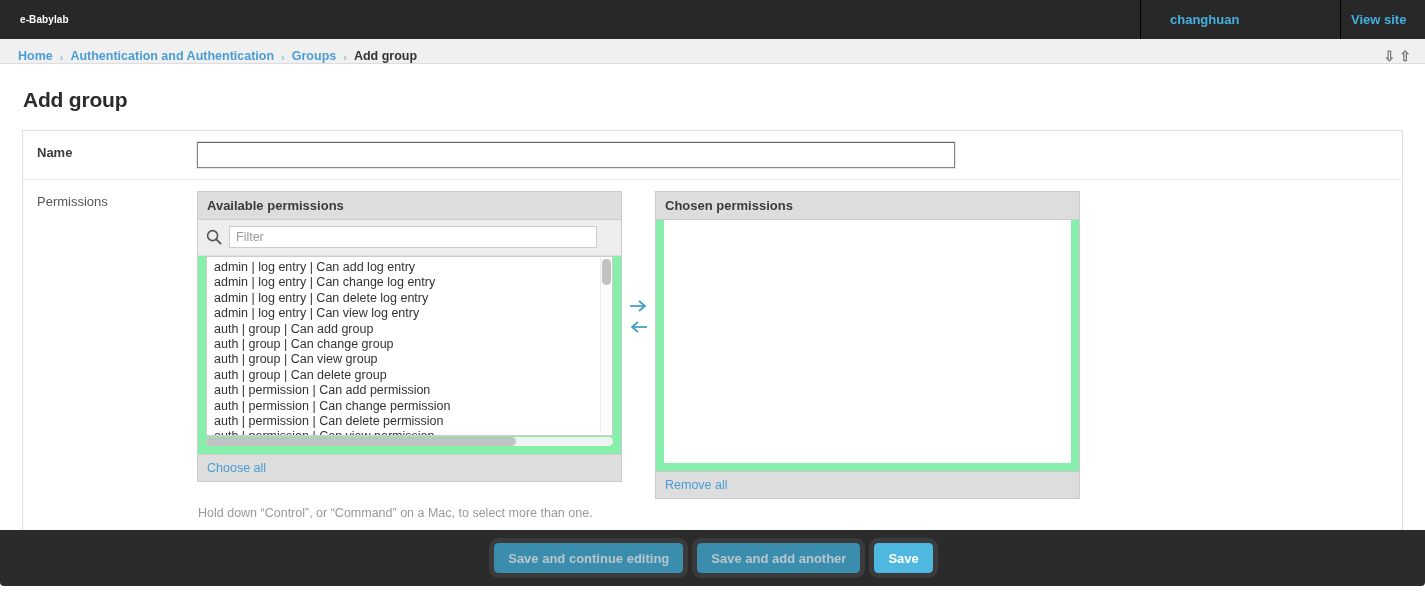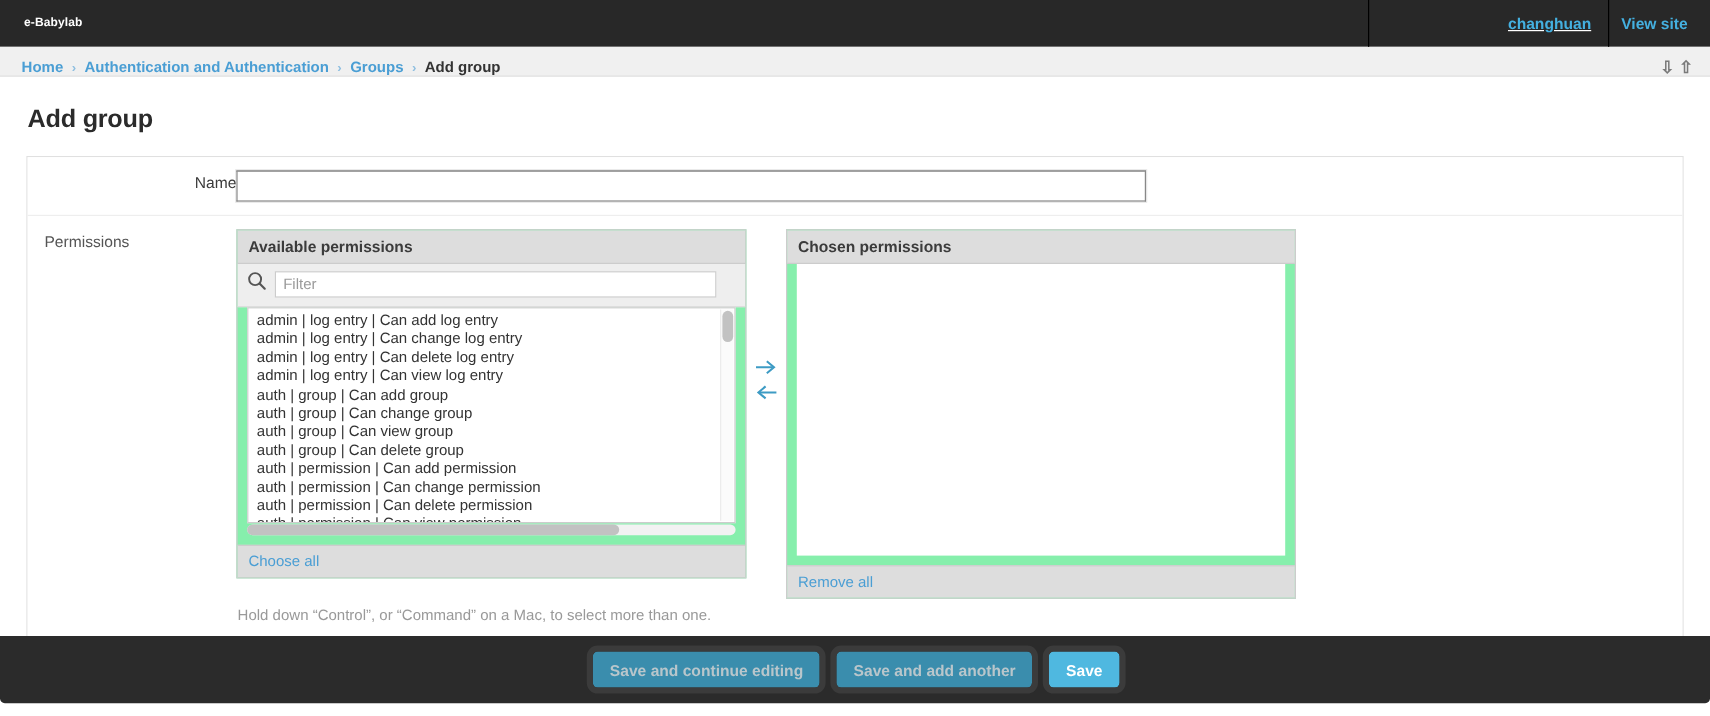--- a/index.html
+++ b/index.html
@@ -34,23 +34,22 @@
     letter-spacing: .1px;
   }
   .header-cell {
     display: flex;
     align-items: center;
     padding: 0 14px;
     border-left: 1px solid #000000;
   }
   #user-tools {
     width: 200px;
-    justify-content: flex-end;
-    padding-left: 18px;
-    text-decoration: underline;
+    justify-content: flex-start;
+    padding-left: 29px;
   }
   #view-site-cell {
     width: 85px;
     justify-content: flex-start;
     padding-left: 10px;
   }
   .hdr-link {
     color: #44b0e0;
     font-size: 13px;
     font-weight: bold;
@@ -122,21 +121,21 @@
     background: #ffffff;
   }
   .form-row.last { border-bottom: none; }
   .row-label {
     width: 160px;
     flex: 0 0 160px;
     padding-top: 3px;
     font-size: 13px;
     color: #555555;
   }
-  .row-label.bold { font-weight: normal; color: #3b3b3b; text-align: right; }
+  .row-label.bold { font-weight: bold; color: #3b3b3b; }
   .row-field { flex: 1 1 auto; }
 
   input.text-input {
     width: 758px;
     height: 26px;
     padding: 3px 6px;
     border: 1px solid #888888;
     border-top-color: #666666;
     background: #ffffff;
     font-family: "Liberation Sans", sans-serif;
@@ -159,20 +158,21 @@
   .selector-title {
     background: #dddddd;
     border-bottom: 1px solid #cccccc;
     padding: 6px 9px;
     font-size: 13px;
     font-weight: bold;
     color: #3b3b3b;
   }
   .selector-filter {
     display: flex;
+    align-items: center;
     padding: 6px 24px 7px 8px;
     background: #eeeeee;
     border-bottom: 1px solid #dddddd;
   }
   .search-icon {
     width: 16px; height: 16px;
     flex: 0 0 16px;
     margin-right: 7px;
     display: block;
   }

